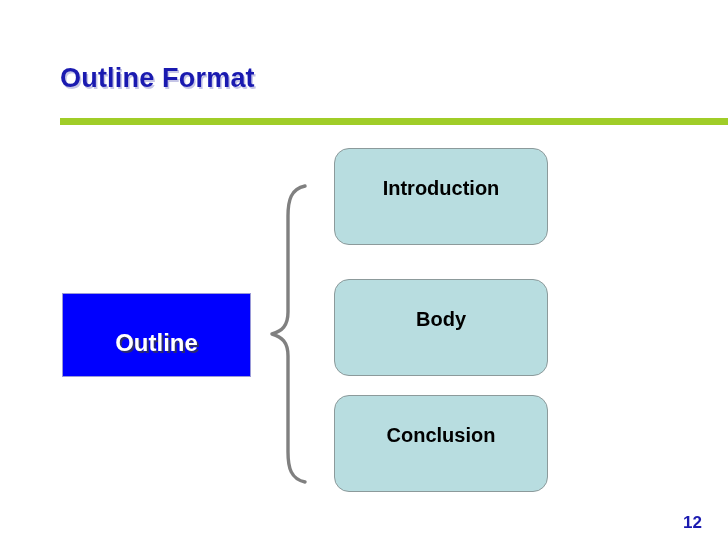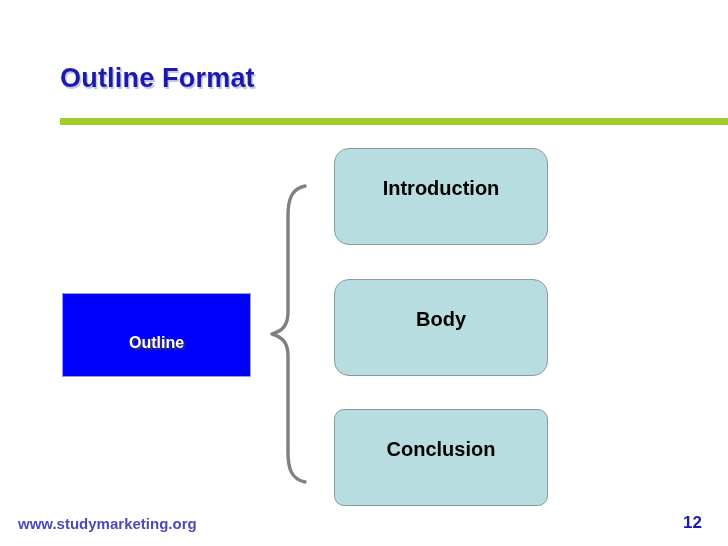--- a/index.html
+++ b/index.html
@@ -55,21 +55,21 @@
     border: 1px solid #9a9ad8;
     box-sizing: border-box;
     display: flex;
     flex-direction: column;
     align-items: center;
     justify-content: center;
     line-height: 1.18;
   }
   #outline-box .ob-line {
     color: #ffffff;
-    font-size: 16px;
+    font-size: 24px;
     font-weight: bold;
     text-shadow: 2px 2px 0 rgba(60,60,60,0.75);
     white-space: nowrap;
     margin-top: 16px;
   }
 
   
   #brace {
     position: absolute;
     left: 262px;
@@ -95,21 +95,21 @@
   .stage-box .stage-label {
     color: #000000;
     font-size: 20px;
     font-weight: bold;
     white-space: nowrap;
     position: relative;
     top: -8px;
   }
   #stage-box-0 { top: 148px; }
   #stage-box-1 { top: 279px; }
-  #stage-box-2 { top: 409px; border-radius: 10px; }
+  #stage-box-2 { top: 395px; }
 
   
   #footer-url {
     position: absolute;
     left: 18px;
     top: 515px;
     font-size: 15px;
     font-weight: bold;
     color: #4a4ab8;
     white-space: nowrap;
@@ -152,17 +152,16 @@
   </div>
 
   <div class="stage-box" id="stage-box-0">
     <span class="stage-label">Introduction</span>
   </div>
 
   <div class="stage-box" id="stage-box-2">
     <span class="stage-label">Conclusion</span>
   </div>
 
-  <div id="footer-url">www.studymarketing.org</div>
 
   <div id="page-number">12</div>
 
 </div>
 
 </body></html>

